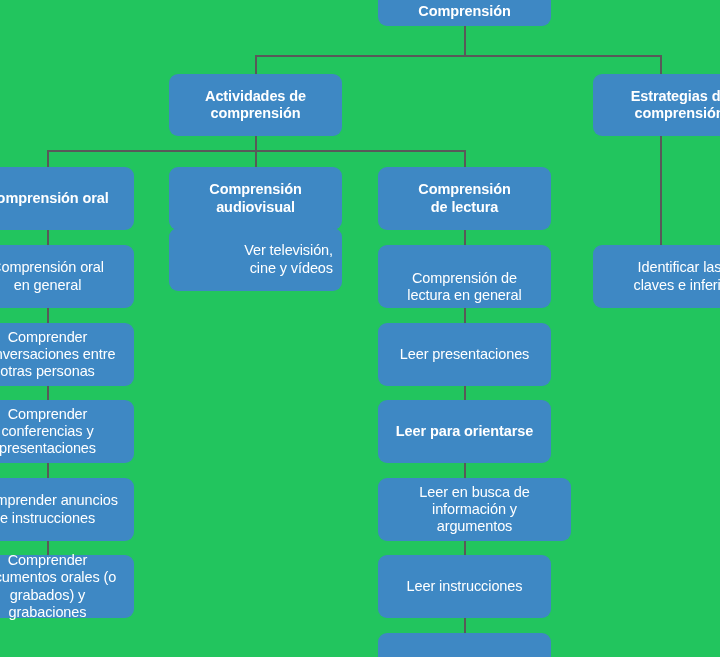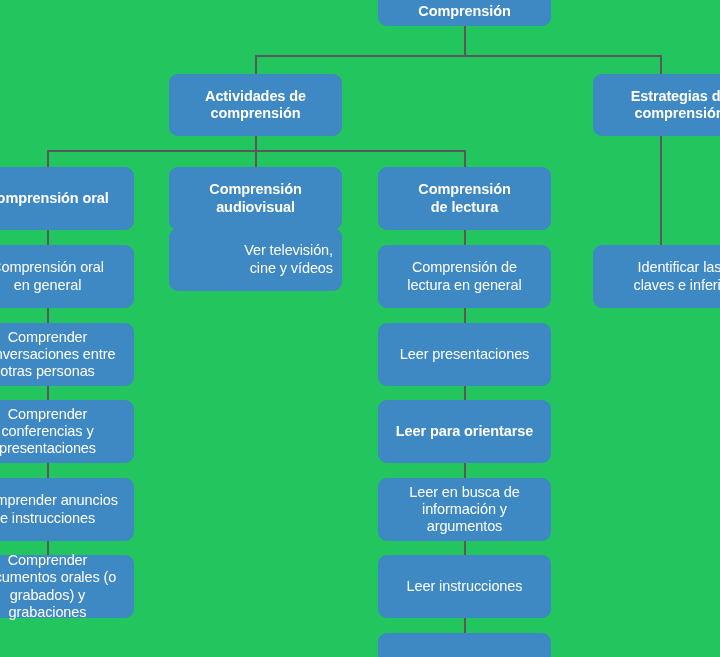--- a/index.html
+++ b/index.html
@@ -153,31 +153,31 @@
     <span class="txt">Comprender
 documentos orales (o
 grabados) y grabaciones</span>
   </div>
 
   <div class="node" style="left:169px; top:228px; width:173px; height:63px;text-align:right;">
     <span class="txt">Ver televisión,
 cine y vídeos</span>
   </div>
 
-  <div class="node" style="left:378px; top:245px; width:173px; height:63px;">
+  <div class="node" style="left:378px; top:245px; width:173px; height:63px;align-items:flex-end;">
     <span class="txt">Comprensión de
 lectura en general</span>
   </div>
   <div class="node" style="left:378px; top:323px; width:173px; height:63px;">
     <span class="txt">Leer presentaciones</span>
   </div>
   <div class="node" style="left:378px; top:400px; width:173px; height:63px;font-weight:bold;">
     <span class="txt">Leer para orientarse</span>
   </div>
-  <div class="node" style="left:378px; top:478px; width:173px; height:63px;text-align:center;">
+  <div class="node" style="left:378px; top:478px; width:193px; height:63px;text-align:center;">
     <span class="txt">Leer en busca de
 información y
 argumentos</span>
   </div>
   <div class="node" style="left:378px; top:555px; width:173px; height:63px;">
     <span class="txt">Leer instrucciones</span>
   </div>
 
   <div class="node" style="left:378px; top:633px; width:173px; height:63px;">
     <span class="txt"></span>

